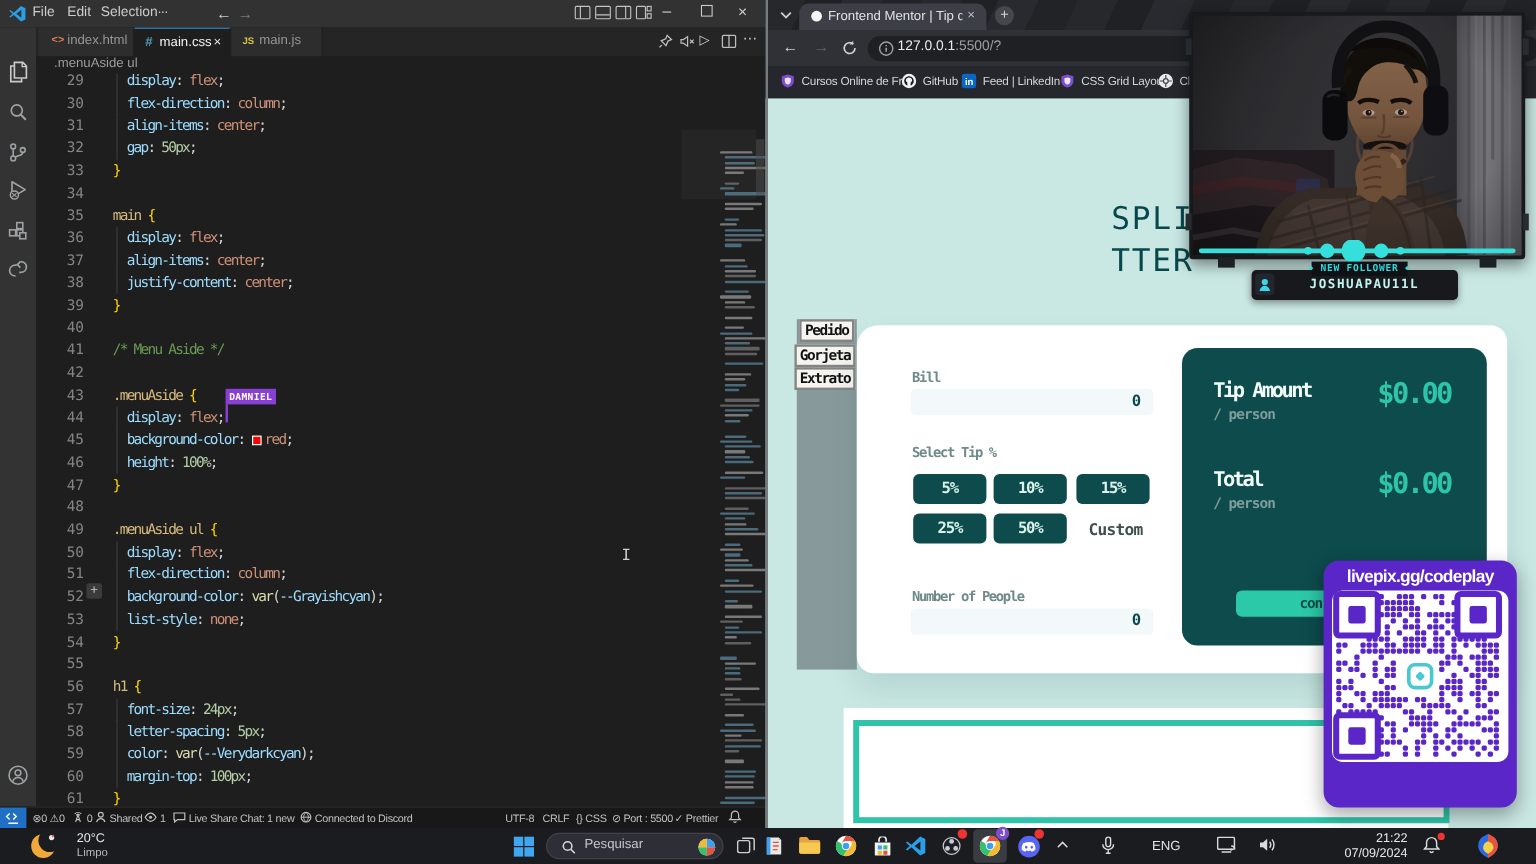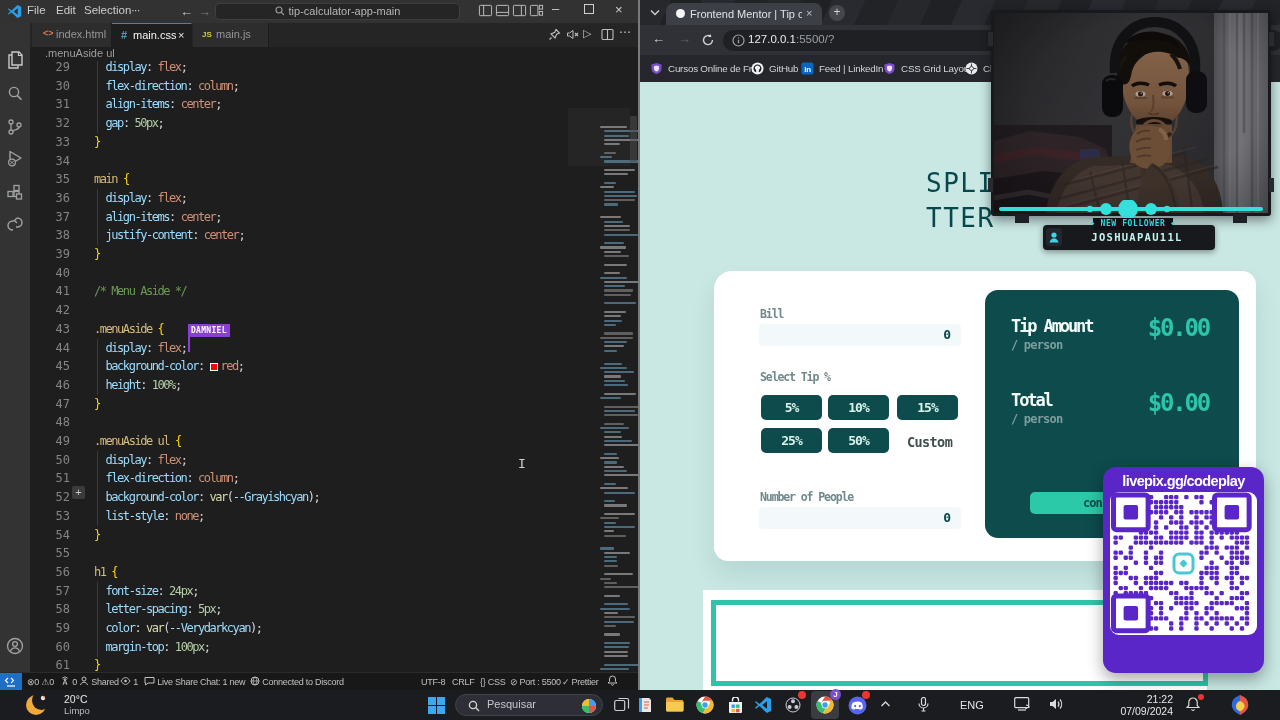--- a/index.html
+++ b/index.html
@@ -115,26 +115,20 @@
       <svg width="15" height="15" viewBox="0 0 15 15">
           <path d="M10.5 1 4.5 6.6 1.6 4.4 0.8 5l2.6 2.5-2.6 2.5 0.8 0.6 2.9-2.2 6 5.6 3.7-1.8V2.8z M10.8 4.2v6.6L6.6 7.5z" fill="#2a9fe8"></path>
         </svg>
     </span>
     <span class="abs vs-menu" style="left:27px;">File</span>
     <span class="abs vs-menu" style="left:56px;">Edit</span>
     <span class="abs vs-menu" style="left:84px;">Selection</span>
     <span class="abs vs-menu" style="left:131px; letter-spacing:-1px;">···</span>
     <span class="abs" style="left:180px; top:4px; color:#cccccc; font-size:13px;">←</span>
     <span class="abs" style="left:198px; top:4px; color:#7a7a7a; font-size:13px;">→</span>
-    <div id="vs-search" class="abs">
-      <svg width="10" height="10" viewBox="0 0 10 10" style="display:inline-block; vertical-align:-1px; margin-right:4px;">
-          <circle cx="4" cy="4" r="3" fill="none" stroke="#9b9b9b" stroke-width="1.1"></circle>
-          <line x1="6.2" y1="6.2" x2="9" y2="9" stroke="#9b9b9b" stroke-width="1.1"></line>
-        </svg><span>tip-calculator-app-main</span>
-    </div>
     <span class="abs titlebar-ic" style="left:478px;">
         <svg width="15" height="15" viewBox="0 0 16 16">
           <rect x="1.5" y="2.5" width="13" height="11" rx="1" fill="none" stroke="#c3c3c3"></rect>
           <line x1="6" y1="3" x2="6" y2="13" stroke="#c3c3c3"></line>
         </svg>
       </span>
     <span class="abs titlebar-ic" style="left:495px;">
         <svg width="15" height="15" viewBox="0 0 16 16">
           <rect x="1.5" y="2.5" width="13" height="11" rx="1" fill="none" stroke="#c3c3c3"></rect>
           <line x1="2" y1="10" x2="14" y2="10" stroke="#c3c3c3"></line>
@@ -619,20 +613,25 @@
             <path d="M6.5 1.5v3 M6.5 8.5v3 M1.5 6.5h3 M8.5 6.5h3" stroke="#444" stroke-width="1"></path>
           </svg></span><span>Cha</span></span>
   </div>
 
   <div id="page" class="abs">
     <div id="pg-white-band" class="abs"></div>
     <div id="pg-teal-box" class="abs"></div>
     <div id="pg-h1" class="abs mono">
       <div>SPLI</div>
       <div>TTER</div>
+    </div>
+    <div id="pg-aside" class="abs">
+      <div class="menu-item mono" style="top:0px; left:2px; width:46px;">Pedido</div>
+      <div class="menu-item mono" style="top:21px;">Gorjeta</div>
+      <div class="menu-item mono" style="top:40px;">Extrato</div>
     </div>
     <div id="pg-card" class="abs">
       <span class="fld-label mono" style="left:46px; top:36px;">Bill</span>
       <div class="fld-input mono" style="top:53px;">0</div>
       <span class="fld-label mono" style="left:46px; top:99px;">Select Tip %</span>
       <div class="tipbtn mono" style="left:47px; top:124px;">5%</div>
       <div class="tipbtn mono" style="left:114px; top:124px;">10%</div>
       <div class="tipbtn mono" style="left:183px; top:124px;">15%</div>
       <div class="tipbtn mono" style="left:47px; top:157px;">25%</div>
       <div class="tipbtn mono" style="left:114px; top:157px;">50%</div>

